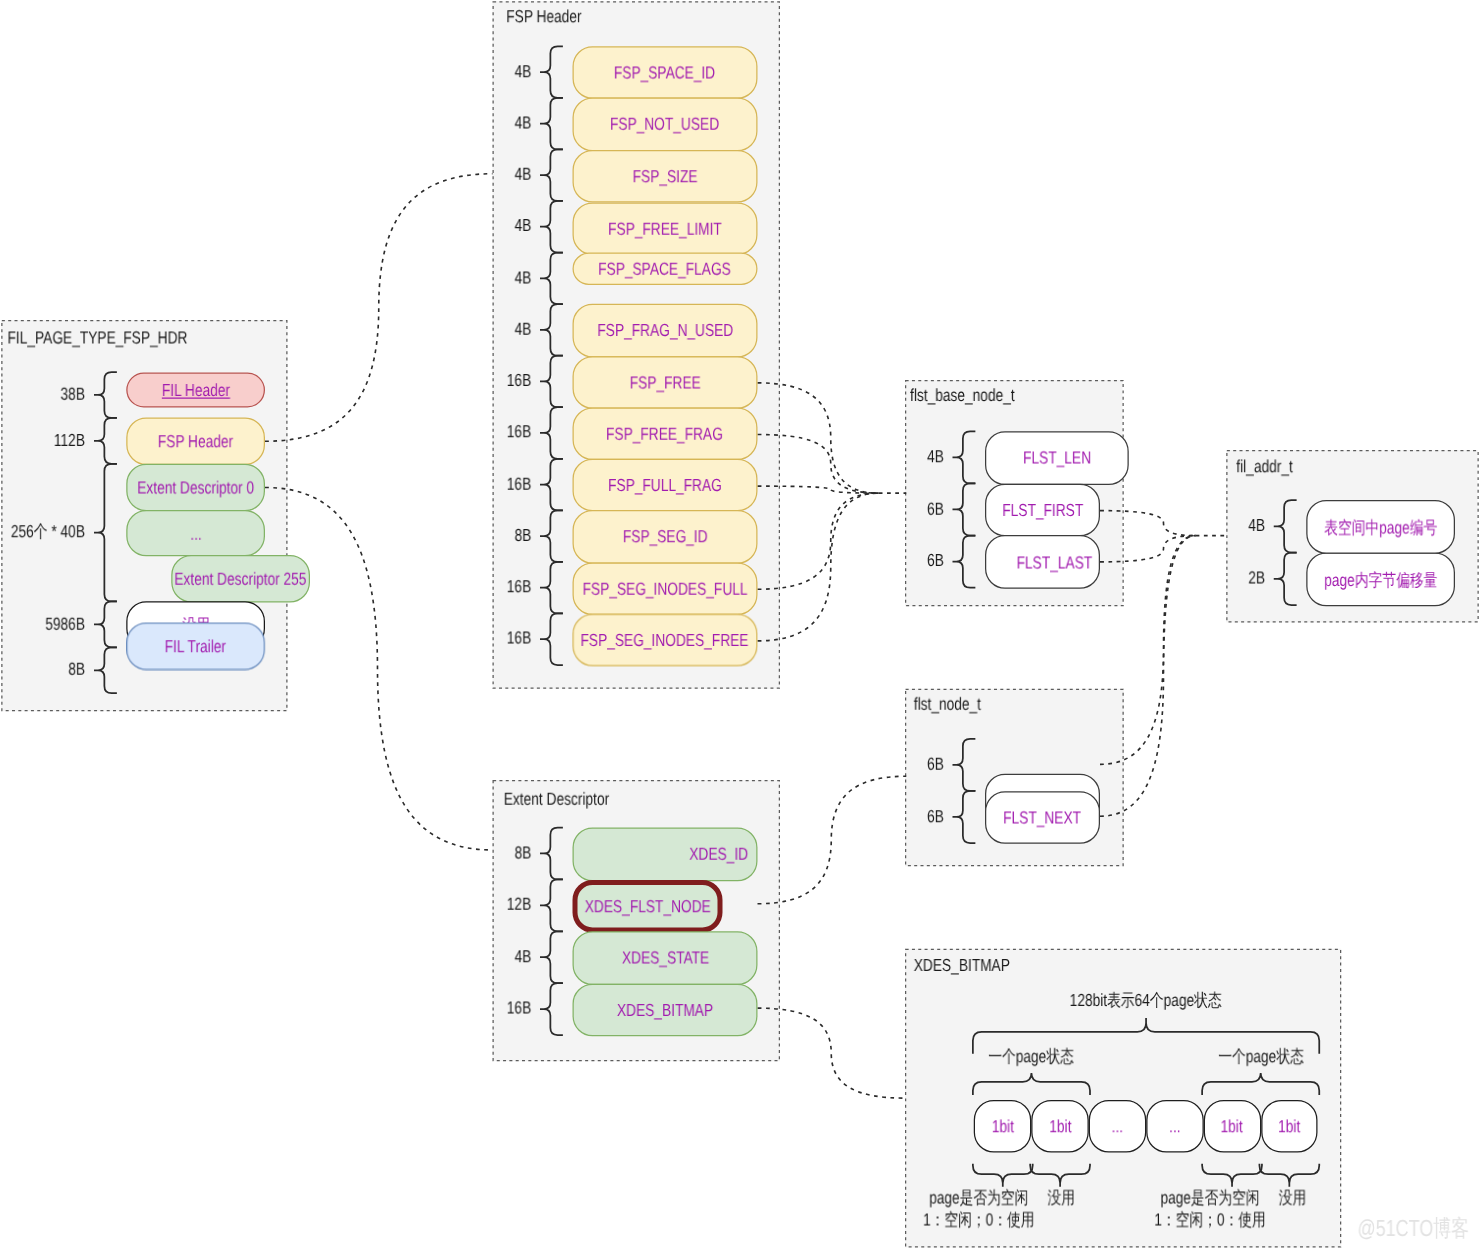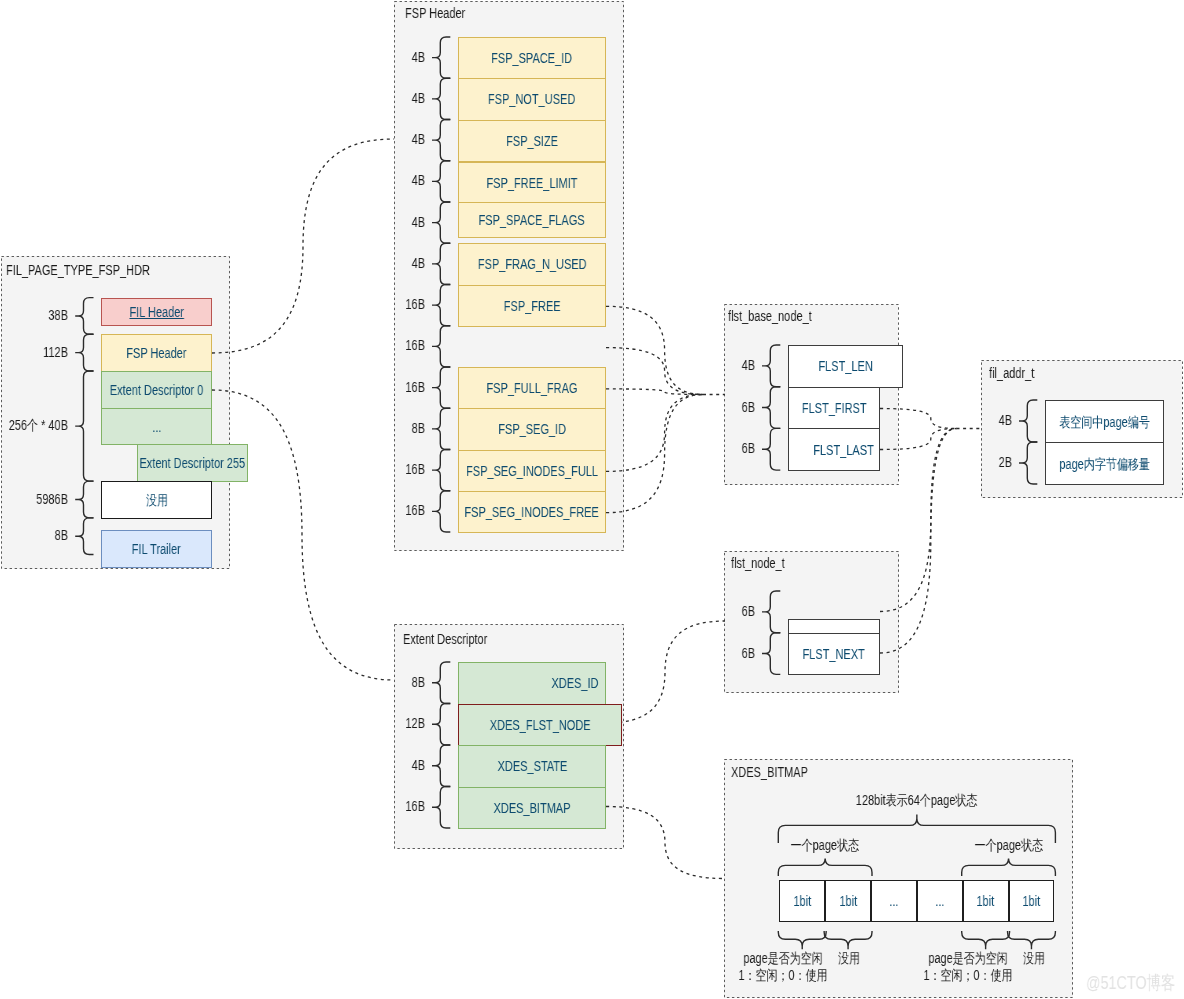--- a/index.html
+++ b/index.html
@@ -7,22 +7,22 @@
   body{width:1184px;height:999px;
        font-family:"Liberation Sans","DejaVu Sans",sans-serif;
        overflow:hidden;position:relative;
        -webkit-font-smoothing:antialiased;}
   #stage{position:absolute;left:0;top:0;width:1184px;height:999px;}
 
   .grp{position:absolute;background:#f4f4f4;box-sizing:border-box;}
   .grp-title{position:absolute;font-size:14px;color:#1a1a1a;white-space:nowrap;
              line-height:16px;transform:scaleX(.785);transform-origin:0 50%;will-change:transform;}
   .cell{position:absolute;box-sizing:border-box;display:flex;align-items:center;
-        justify-content:center;font-size:14px;color:#0c4a6e;white-space:nowrap;
-        line-height:16px;}
+        justify-content:center;font-size:14px;color:#a21caf;white-space:nowrap;
+        line-height:16px;border-radius:16px;}
   .cell > span{transform:scaleX(.785);display:inline-block;will-change:transform;}
   .sz{position:absolute;font-size:14px;color:#1a1a1a;white-space:nowrap;
       line-height:16px;text-align:right;transform:scaleX(.785);transform-origin:100% 50%;will-change:transform;}
   .ctr{position:absolute;font-size:14px;color:#1a1a1a;white-space:nowrap;
        line-height:17px;text-align:center;transform:scaleX(.785);transform-origin:50% 50%;will-change:transform;}
   svg.ov{position:absolute;left:0;top:0;width:1184px;height:999px;overflow:visible;
          pointer-events:none;}
   .wm{position:absolute;font-size:18.5px;line-height:21px;color:#e2e2e2;
       white-space:nowrap;transform:scaleX(.776);transform-origin:0 50%;will-change:transform;}
 </style>
@@ -114,48 +114,51 @@
     </div>
     <div class="cell" style="left:101.4px;top:407.73px;width:110.6px;height:37.71px;background:#d5e8d4;border:1px solid #82b366;">
       <span>...</span>
     </div>
     <div class="cell" style="left:101.4px;top:444.44000000000005px;width:110.6px;height:37.71px;background:#d5e8d4;border:1px solid #82b366;margin-left:36px;">
       <span>Extent Descriptor 255</span>
     </div>
     <div class="cell" style="left:101.4px;top:481.15000000000003px;width:110.6px;height:37.71px;background:#ffffff;border:1px solid #1a1a1a;">
       <span>没用</span>
     </div>
-    <div class="cell" style="left:101.4px;top:530px;width:110.6px;height:37.71px;background:#dae8fc;border:1px solid #6c8ebf;">
+    <div class="cell" style="left:101.4px;top:498px;width:110.6px;height:37.71px;background:#dae8fc;border:1px solid #6c8ebf;">
       <span>FIL Trailer</span>
     </div>
     <div class="sz" style="left:-22px;top:306.95500000000004px;width:90px;">38B</div>
     <div class="sz" style="left:-22px;top:343.665px;width:90px;">112B</div>
     <div class="sz" style="left:-22px;top:417.08500000000004px;width:90px;">256个 * 40B</div>
     <div class="sz" style="left:-22px;top:490.505px;width:90px;">5986B</div>
     <div class="sz" style="left:-22px;top:527.215px;width:90px;">8B</div>
     <div class="cell" style="left:458px;top:37px;width:148px;height:42.25px;background:#fdf2cd;border:1px solid #d6b656;">
       <span>FSP_SPACE_ID</span>
     </div>
     <div class="cell" style="left:458px;top:78.25px;width:148px;height:42.25px;background:#fdf2cd;border:1px solid #d6b656;">
       <span>FSP_NOT_USED</span>
     </div>
     <div class="cell" style="left:458px;top:119.5px;width:148px;height:42.25px;background:#fdf2cd;border:1px solid #d6b656;">
       <span>FSP_SIZE</span>
     </div>
     <div class="cell" style="left:458px;top:162px;width:148px;height:42.25px;background:#fdf2cd;border:1px solid #d6b656;">
       <span>FSP_FREE_LIMIT</span>
     </div>
-    <div class="cell" style="left:458px;top:202px;width:148px;height:36px;background:#fdf2cd;border:1px solid #d6b656;">
+    <div class="cell" style="left:458px;top:202px;width:148px;height:26px;background:#fdf2cd;border:1px solid #d6b656;">
       <span>FSP_SPACE_FLAGS</span>
     </div>
     <div class="cell" style="left:458px;top:243.25px;width:148px;height:42.25px;background:#fdf2cd;border:1px solid #d6b656;">
       <span>FSP_FRAG_N_USED</span>
     </div>
     <div class="cell" style="left:458px;top:284.5px;width:148px;height:42.25px;background:#fdf2cd;border:1px solid #d6b656;">
       <span>FSP_FREE</span>
+    </div>
+    <div class="cell" style="left:458px;top:325.75px;width:148px;height:42.25px;background:#fdf2cd;border:1px solid #d6b656;">
+      <span>FSP_FREE_FRAG</span>
     </div>
     <div class="cell" style="left:458px;top:367px;width:148px;height:42.25px;background:#fdf2cd;border:1px solid #d6b656;">
       <span>FSP_FULL_FRAG</span>
     </div>
     <div class="cell" style="left:458px;top:408.25px;width:148px;height:42.25px;background:#fdf2cd;border:1px solid #d6b656;">
       <span>FSP_SEG_ID</span>
     </div>
     <div class="cell" style="left:458px;top:449.5px;width:148px;height:42.25px;background:#fdf2cd;border:1px solid #d6b656;">
       <span>FSP_SEG_INODES_FULL</span>
     </div>
@@ -198,21 +201,21 @@
       <span>FLST_PREV</span>
     </div>
     <div class="cell" style="left:788px;top:632.7px;width:92px;height:42.7px;background:#ffffff;border:1px solid #3d3d3d;">
       <span>FLST_NEXT</span>
     </div>
     <div class="sz" style="left:665px;top:602.85px;width:90px;">6B</div>
     <div class="sz" style="left:665px;top:644.55px;width:90px;">6B</div>
     <div class="cell" style="left:458px;top:662px;width:148px;height:42.5px;background:#d5e8d4;border:1px solid #82b366;justify-content:flex-end;">
       <span>XDES_ID</span>
     </div>
-    <div class="cell" style="left:458px;top:703.5px;width:164px;height:42.5px;background:#d5e8d4;border:1px solid #7f1d1d;text-align:right;">
+    <div class="cell" style="left:458px;top:703.5px;width:120px;height:42.5px;background:#d5e8d4;border:4px solid #7f1d1d;text-align:right;">
       <span>XDES_FLST_NODE</span>
     </div>
     <div class="cell" style="left:458px;top:745px;width:148px;height:42.5px;background:#d5e8d4;border:1px solid #82b366;">
       <span>XDES_STATE</span>
     </div>
     <div class="cell" style="left:458px;top:786.5px;width:148px;height:42.5px;background:#d5e8d4;border:1px solid #82b366;">
       <span>XDES_BITMAP</span>
     </div>
     <div class="sz" style="left:335px;top:673.75px;width:90px;">8B</div>
     <div class="sz" style="left:335px;top:715.25px;width:90px;">12B</div>

